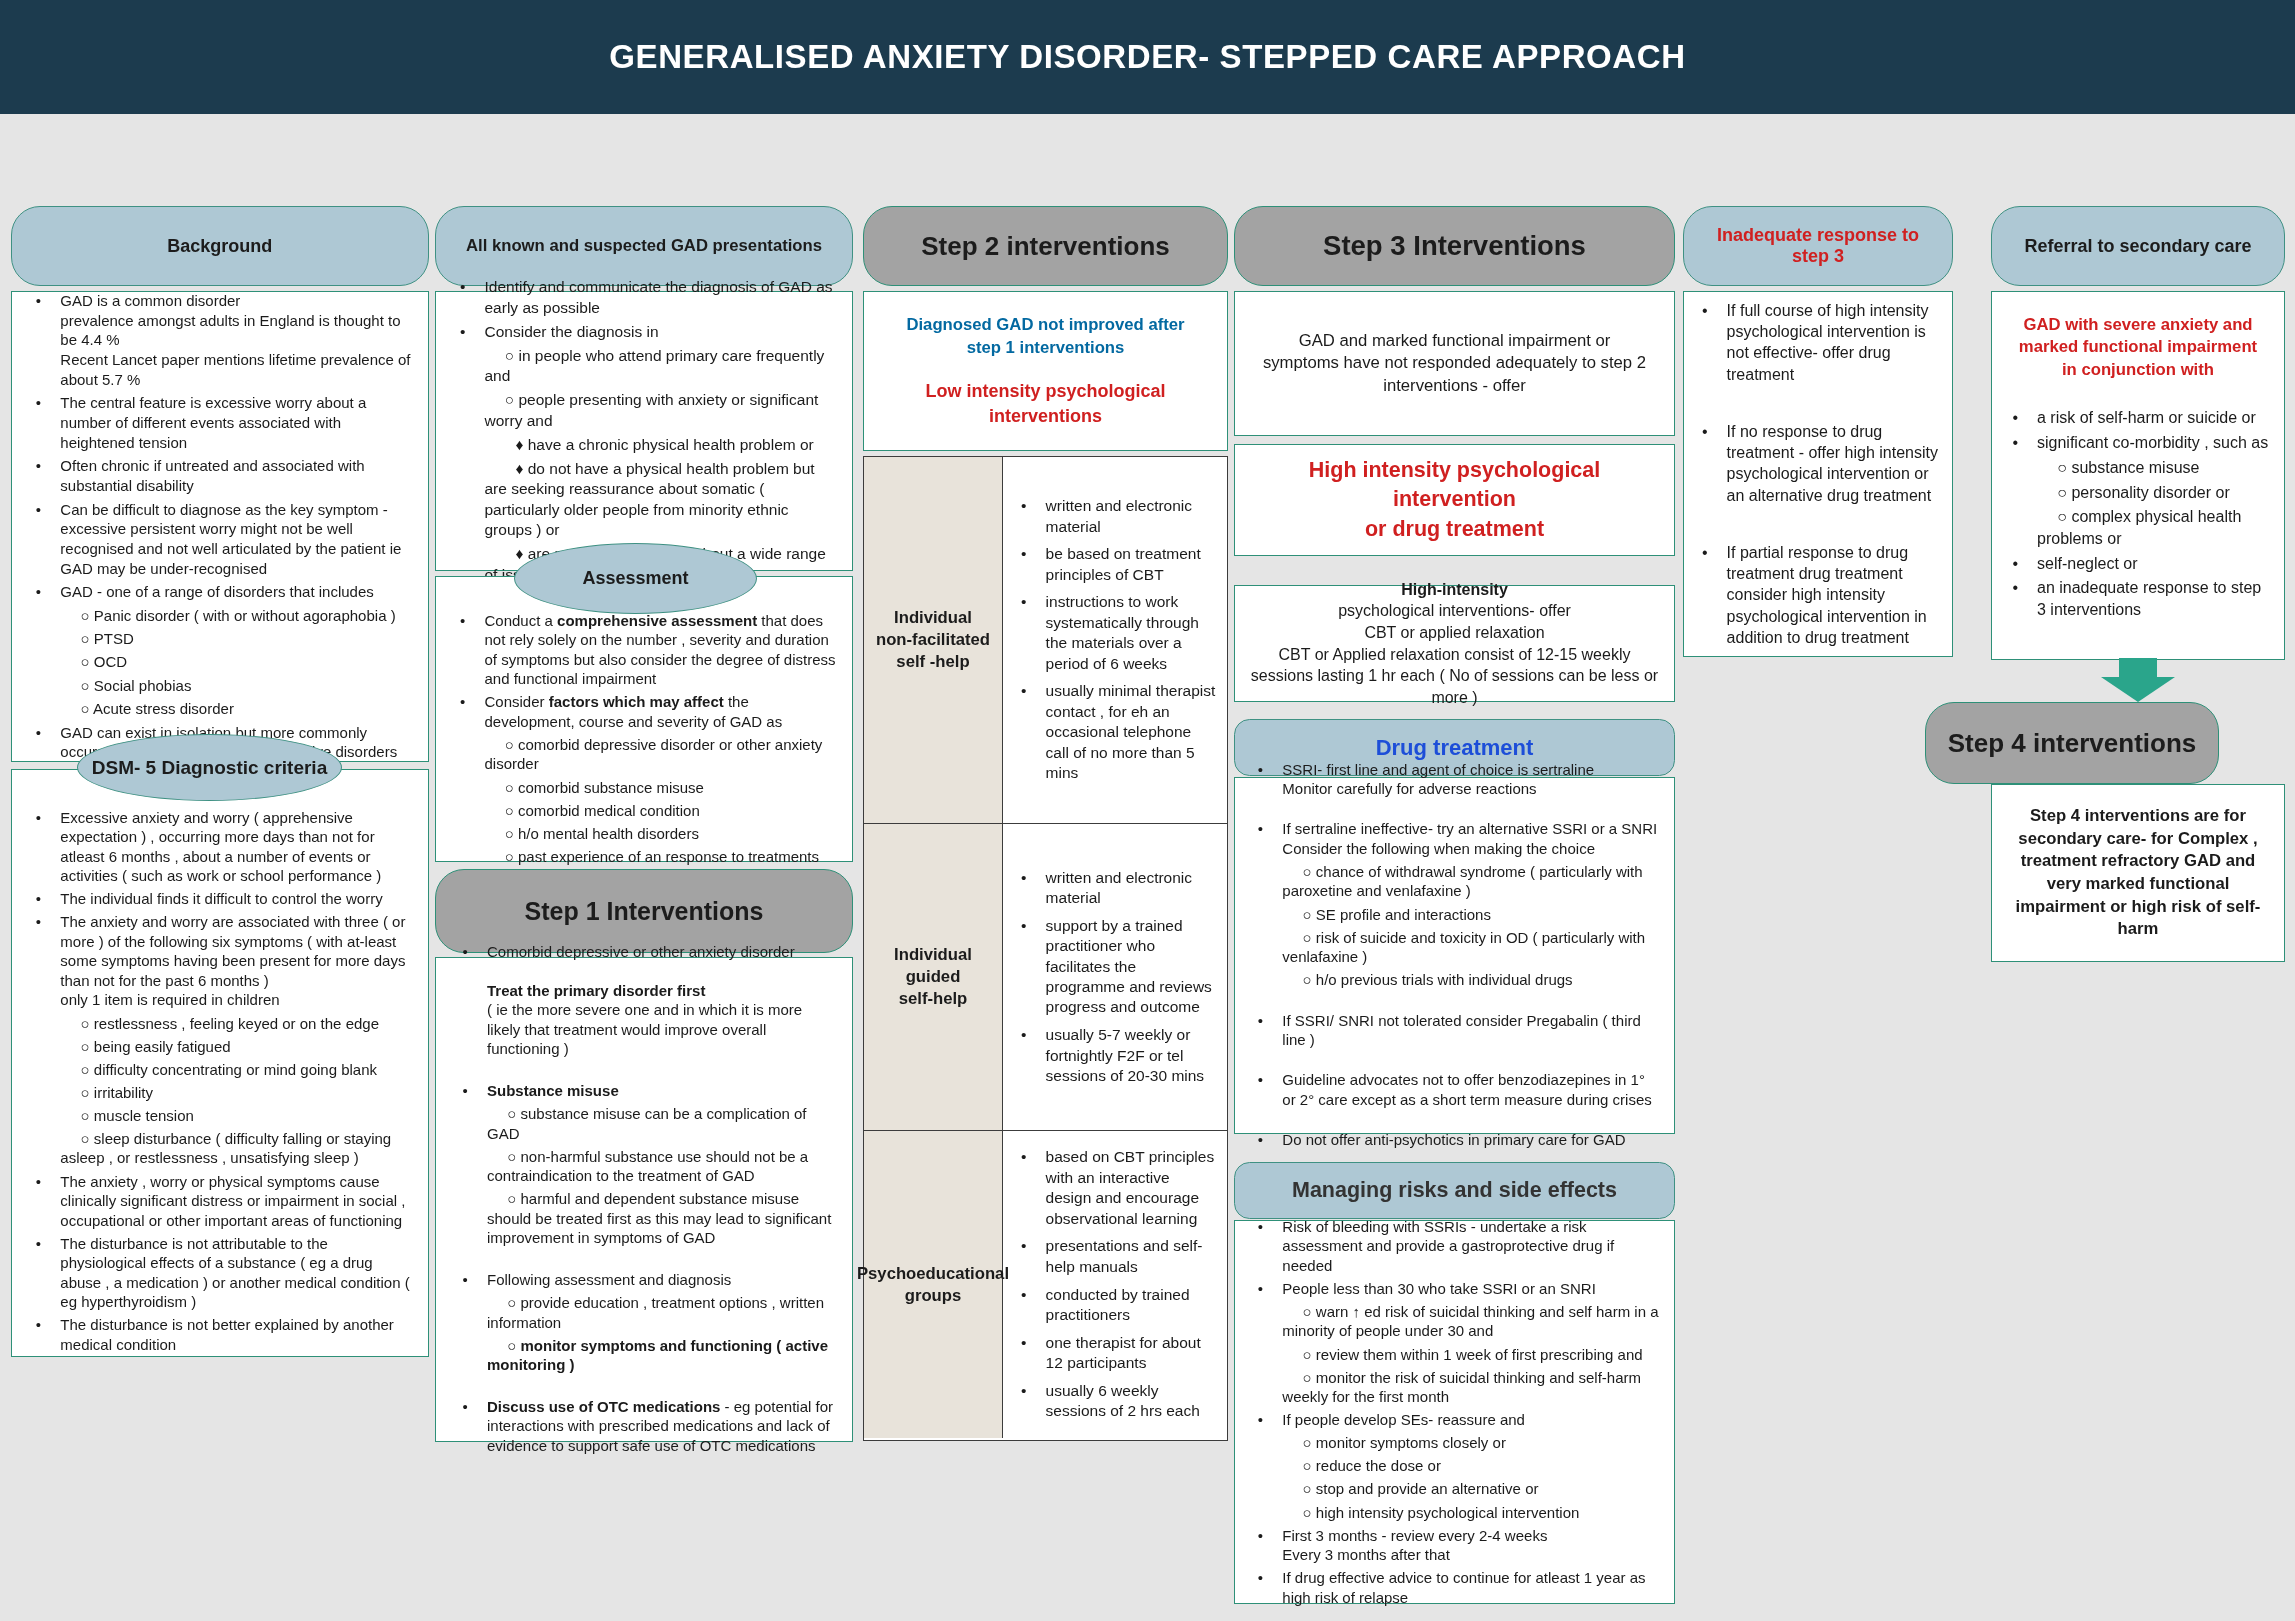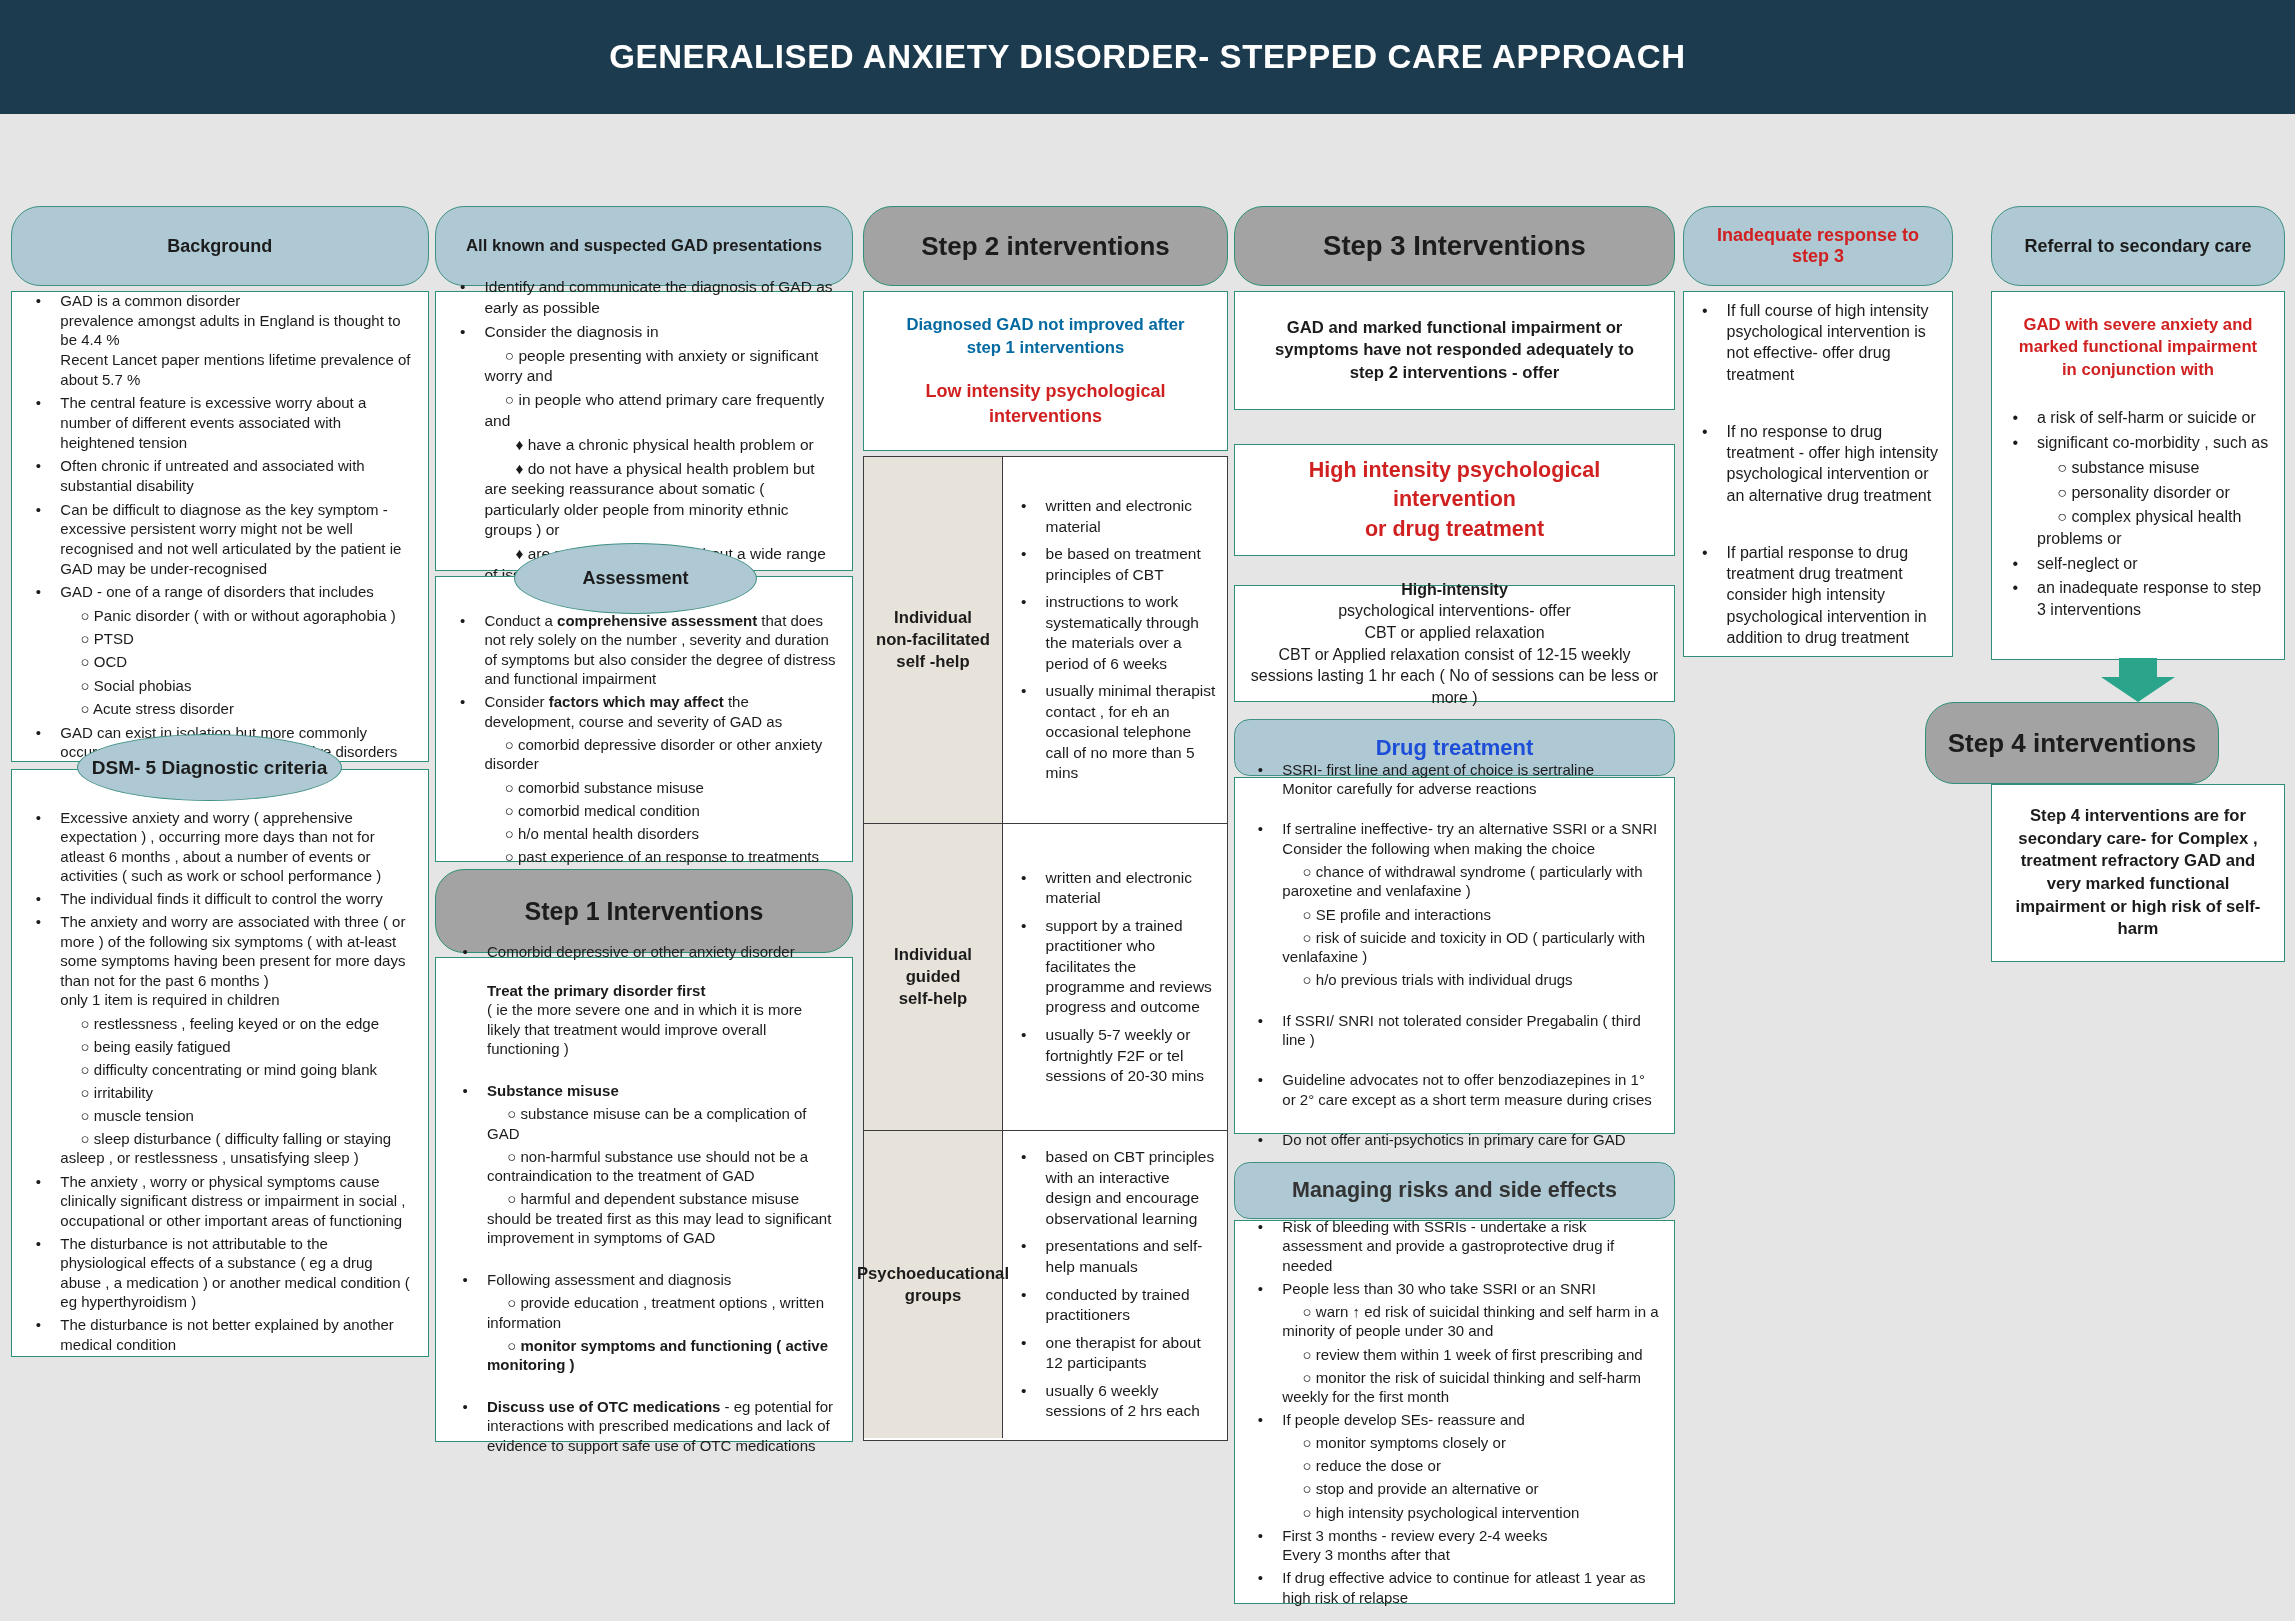--- a/index.html
+++ b/index.html
@@ -89,22 +89,22 @@
       <div class="li l2"><span class="tx">○ sleep disturbance ( difficulty falling or staying asleep , or restlessness , unsatisfying sleep )</span></div>
       <div class="li l1"><span class="mk">•</span><span class="tx">The anxiety , worry or physical symptoms cause clinically significant distress or impairment in social , occupational or other important areas of functioning</span></div>
       <div class="li l1"><span class="mk">•</span><span class="tx">The disturbance is not attributable to the physiological effects of a substance ( eg a drug abuse , a medication ) or another medical condition ( eg hyperthyroidism )</span></div>
       <div class="li l1"><span class="mk">•</span><span class="tx">The disturbance is not better explained by another medical condition</span></div>
     </div>
 
   <div class="hdr" style="left:435px;top:206px;width:418px;height:80px;font-size:16.7px;">All known and suspected GAD presentations</div>
   <div class="box list" style="left:435px;top:291px;width:418px;height:280px;padding:12px 15.5px;font-size:15.5px;line-height:1.32;">
       <div class="li l1"><span class="mk">•</span><span class="tx">Identify and communicate the diagnosis of GAD as early as possible</span></div>
       <div class="li l1"><span class="mk">•</span><span class="tx">Consider the diagnosis in</span></div>
+      <div class="li l2"><span class="tx">○ in people who attend primary care frequently and</span></div>
       <div class="li l2"><span class="tx">○ people presenting with anxiety or significant worry and</span></div>
-      <div class="li l2"><span class="tx">○ in people who attend primary care frequently and</span></div>
       <div class="li l3"><span class="tx">♦ have a chronic physical health problem or</span></div>
       <div class="li l3"><span class="tx">♦ do not have a physical health problem but are seeking reassurance about somatic ( particularly older people from minority ethnic groups ) or</span></div>
       <div class="li l3"><span class="tx">♦ are repeatedly worrying about a wide range of issues</span></div>
     </div>
   <div class="hdr ellipse" style="left:514px;top:543px;width:243px;height:71px;font-size:18px;">Assessment</div>
   <div class="box list" style="left:435px;top:576px;width:418px;height:286px;padding:48px 15.5px 9px;font-size:15px;line-height:1.3;">
       <div class="li l1"><span class="mk">•</span><span class="tx">Conduct a <b>comprehensive assessment</b> that does not rely solely on the number , severity and duration of symptoms but also consider the degree of distress and functional impairment</span></div>
       <div class="li l1"><span class="mk">•</span><span class="tx">Consider <b>factors which may affect</b> the development, course and severity of GAD as</span></div>
       <div class="li l2"><span class="tx">○ comorbid depressive disorder or other anxiety disorder</span></div>
       <div class="li l2"><span class="tx">○ comorbid substance misuse</span></div>
@@ -164,21 +164,21 @@
           <div class="li l1"><span class="mk">•</span><span class="tx">based on CBT principles with an interactive design and encourage observational learning</span></div>
           <div class="li l1"><span class="mk">•</span><span class="tx">presentations and self-help manuals</span></div>
           <div class="li l1"><span class="mk">•</span><span class="tx">conducted by trained practitioners</span></div>
           <div class="li l1"><span class="mk">•</span><span class="tx">one therapist for about 12 participants</span></div>
           <div class="li l1"><span class="mk">•</span><span class="tx">usually 6 weekly sessions of 2 hrs each</span></div>
         </div>
     </div>
   </div>
 
   <div class="hdr teal" style="left:1234px;top:206px;width:441px;height:80px;font-size:27.5px;">Step 3 Interventions</div>
-  <div class="box center" style="left:1234px;top:291px;width:441px;height:119px;padding:6px 24px;font-size:16.7px;font-weight:bold;line-height:1.35;">GAD and marked functional impairment or symptoms have not responded adequately to step 2 interventions - offer</div>
+  <div class="box center" style="left:1234px;top:291px;width:441px;height:145px;padding:6px 24px;font-size:16.7px;font-weight:normal;line-height:1.35;">GAD and marked functional impairment or symptoms have not responded adequately to step 2 interventions - offer</div>
   <div class="box center intro-red pre" style="left:1234px;top:444px;width:441px;height:112px;padding:6px 18px;font-size:21.5px;">High intensity psychological intervention
 or drug treatment</div>
   <div class="box center pre" style="left:1234px;top:564px;width:441px;height:117px;padding:6px 15.5px;font-size:16px;line-height:1.35;margin-top:21px;"><b>High-intensity</b> psychological interventions- offer
 CBT or applied relaxation
 CBT or Applied relaxation consist of 12-15 weekly sessions lasting 1 hr each ( No of sessions can be less or more )</div>
   <div class="hdr small-radius" style="left:1234px;top:719px;width:441px;height:57px;font-size:22px;color:#1d4ed8;">Drug treatment</div>
   <div class="box list drug-list" style="left:1234px;top:777px;width:441px;height:357px;padding:12px 14.3px;font-size:15px;line-height:1.3;">
       <div class="li l1"><span class="mk">•</span><span class="tx">SSRI- first line and agent of choice is sertraline
 Monitor carefully for adverse reactions</span></div>
       <div class="li l1"><span class="mk">•</span><span class="tx">If sertraline ineffective- try an alternative SSRI or a SNRI

